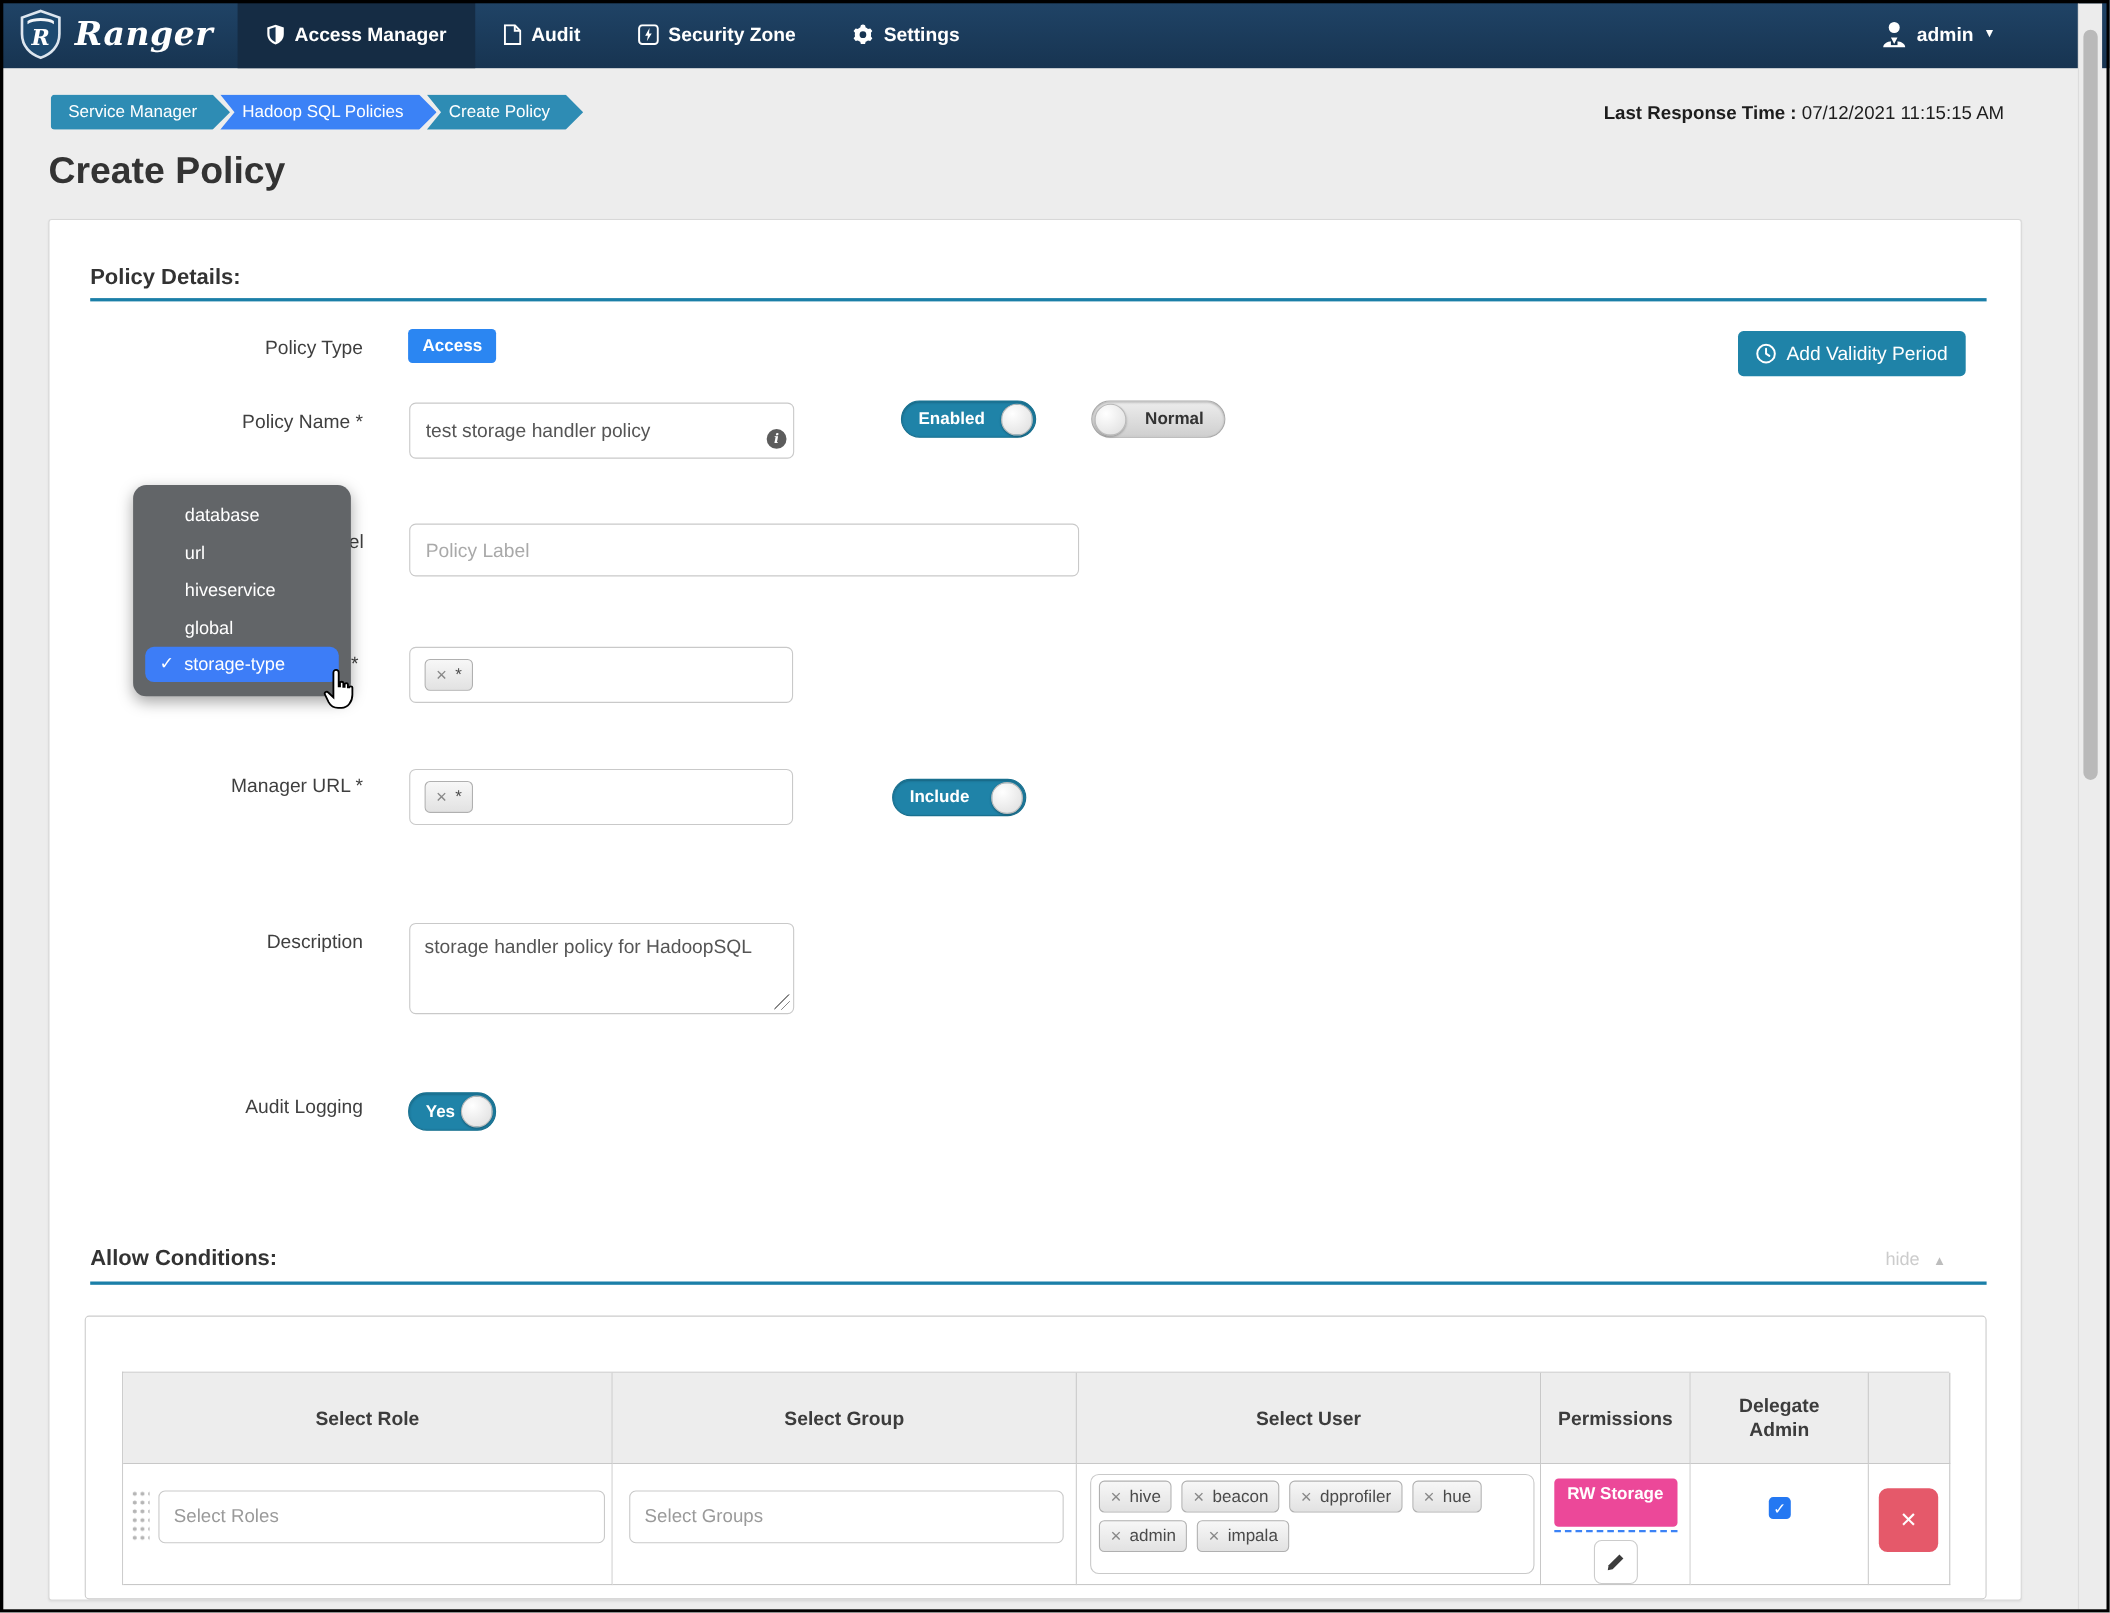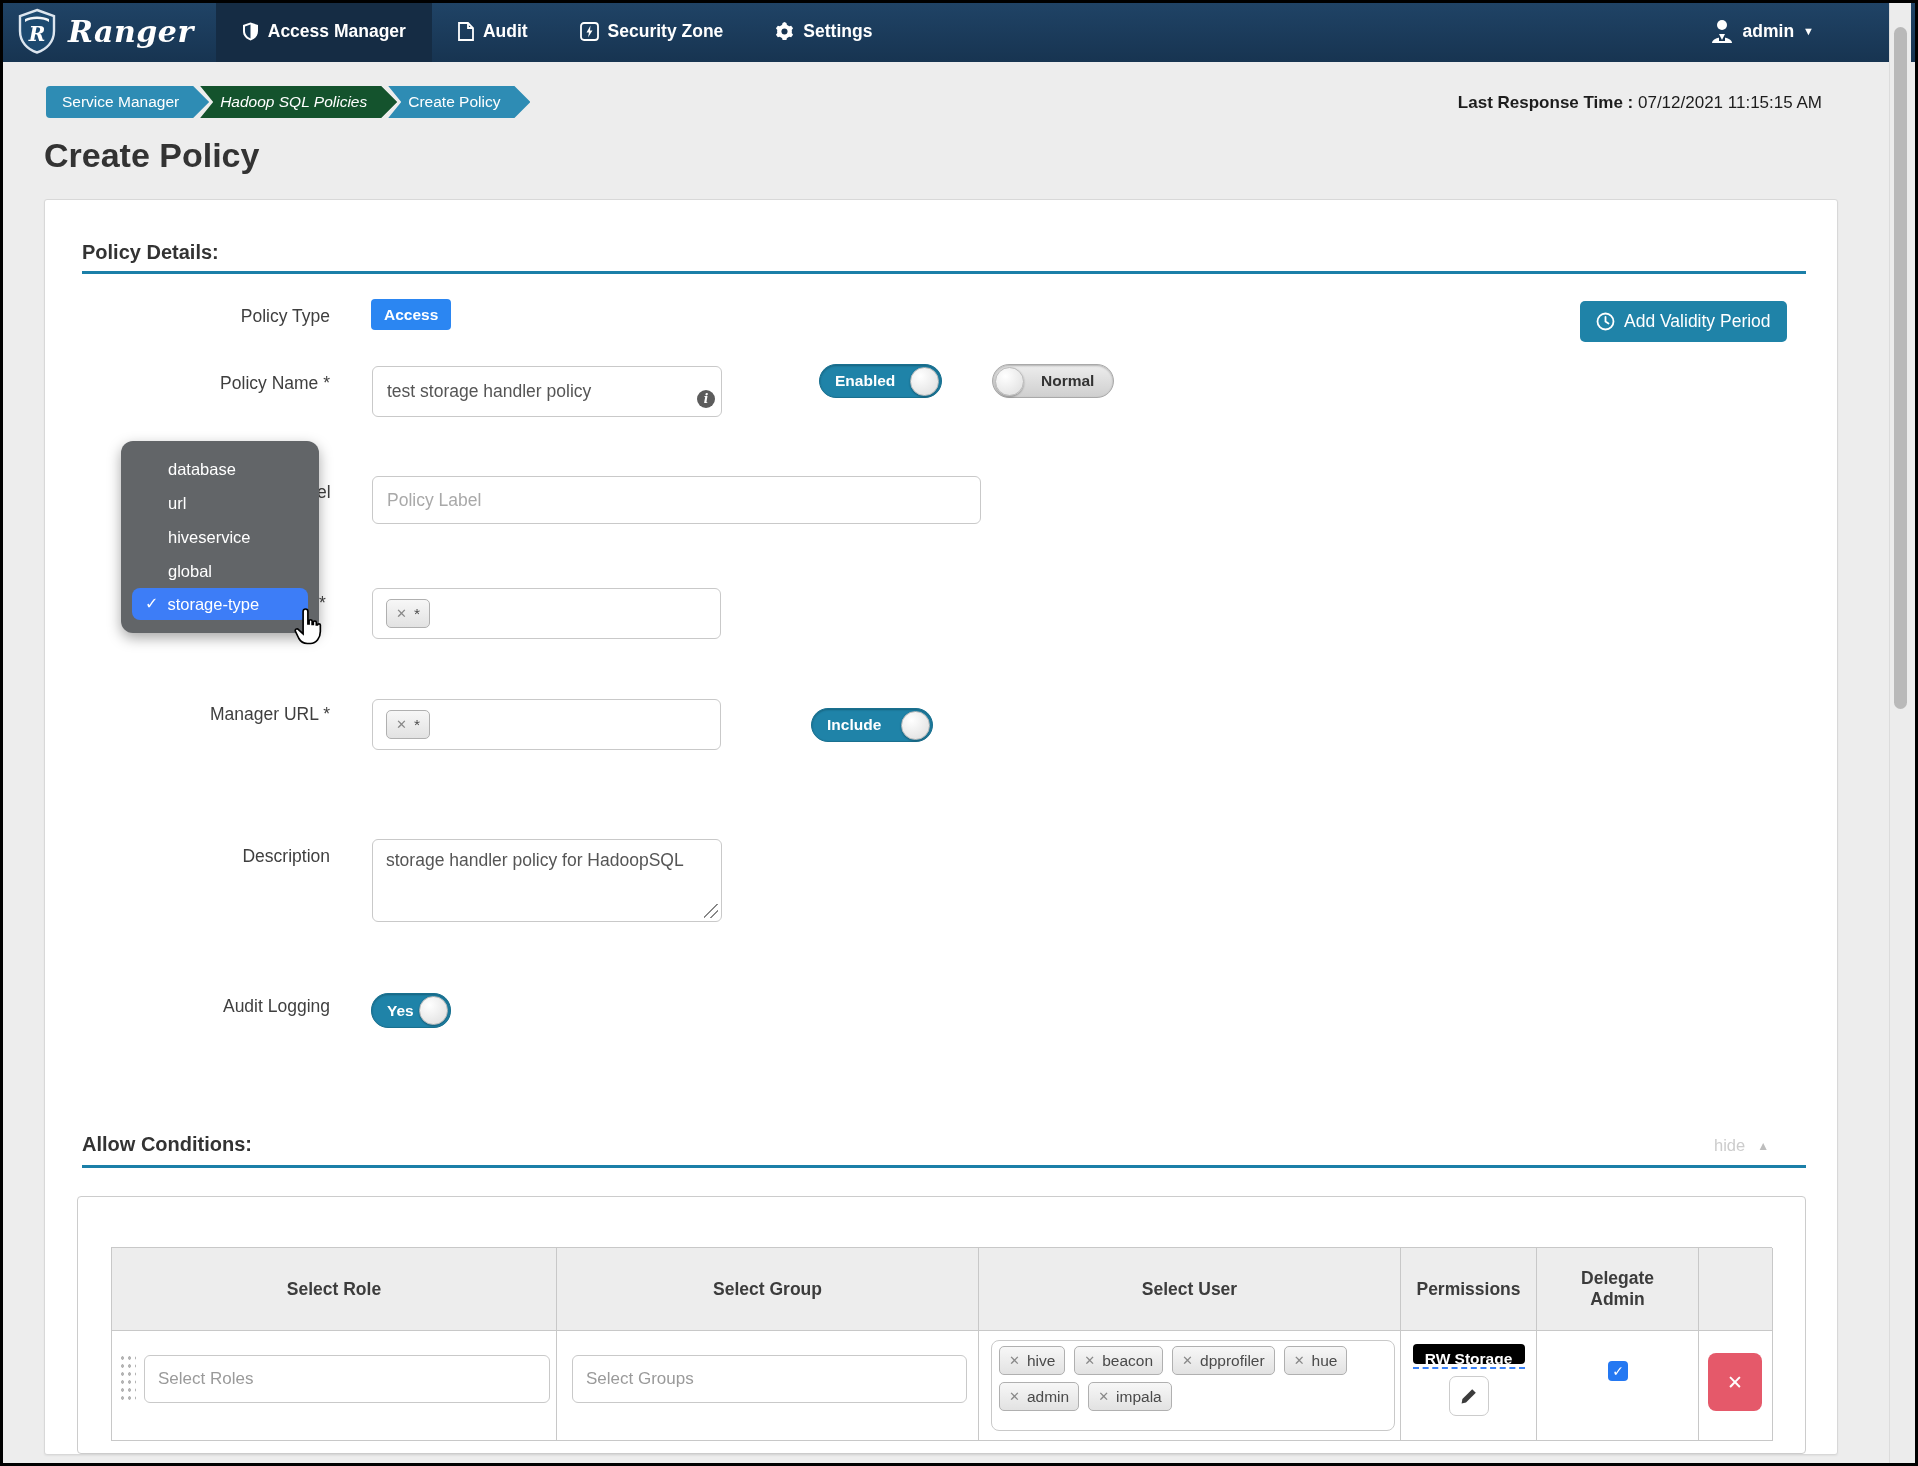--- a/index.html
+++ b/index.html
@@ -16,21 +16,21 @@
   .nav-item { display:flex; align-items:center; gap:9px; padding:0 26px; color:#fff; font-size:17.5px; font-weight:bold; cursor:pointer;justify-content:space-between; }
   .nav-item.active { background:#152c44; }
   .nav-user { position:absolute; right:104px; top:0; height:62px; display:flex; align-items:center; gap:9px; color:#fff; font-size:17.5px; font-weight:bold; cursor:pointer; }
   .caret { font-size:11px; color:#fff; }
 
   
   .crumbs { position:absolute; left:46px; top:86px; display:flex; }
   .crumb { height:32px; line-height:32px; color:#fff; font-size:15.5px; padding:0 30px 0 20px; clip-path:polygon(0 0, calc(100% - 16px) 0, 100% 50%, calc(100% - 16px) 100%, 0 100%, 13px 50%); margin-left:-9px; }
   .crumb.first { clip-path:polygon(0 0, calc(100% - 16px) 0, 100% 50%, calc(100% - 16px) 100%, 0 100%); border-radius:4px 0 0 4px; margin-left:0; padding-left:16px; }
   .crumb.c-light { background:#2e8cb4; }
-  .crumb.c-dark { background:#14532d;font-style:italic; }
+  .crumb.c-dark { background:#3b82f6; }
 
   .last-response { position:absolute; top:93px; right:96px; font-size:17px; color:#1d1d1d; }
   .last-response b { font-weight:bold; }
 
   .page-title { position:absolute; left:44px; top:136px; font-size:34px; font-weight:bold; color:#333; }
 
   
   .panel { position:absolute; left:44px; top:199px; width:1794px; height:1256px; background:#fff; border:1px solid #d8d8d8; border-radius:3px; box-shadow:0 1px 2px rgba(0,0,0,.06); }
   .section-title { position:absolute; font-size:20px; font-weight:bold; color:#333; }
   .section-rule { position:absolute; height:3px; background:#1b7fa8; }
@@ -73,21 +73,21 @@
   .inner-panel { position:absolute; left:77px; top:1196px; width:1729px; height:258px; border:1px solid #ccc; border-radius:4px; background:#fff; }
 
   
   .ptable { position:absolute; left:111px; top:1247px; width:1661px; display:grid; grid-template-columns:445px 422px 422px 136px 162px 74px; border-top:1px solid #c8c8c8; border-left:1px solid #c8c8c8; }
   .th { background:#ededed; border-right:1px solid #c8c8c8; border-bottom:1px solid #c8c8c8; height:83px; display:flex; align-items:center; justify-content:center; text-align:center; font-weight:bold; font-size:17.5px; color:#3c3c3c; padding:0 20px; }
   .td { position:relative; background:#fff; border-right:1px solid #c8c8c8; border-bottom:1px solid #c8c8c8; height:110px; }
   .drag-handle { position:absolute; left:7px; top:23px; width:17px; height:48px; background-image:radial-gradient(#b5b5b5 1.5px, transparent 1.7px); background-size:7px 8px; }
   .row-input { position:absolute; top:24px; height:48px; border:1px solid #c9c9c9; border-radius:6px; font-size:17px; color:#555; padding:0 13px; font-family:"Liberation Sans","DejaVu Sans",sans-serif; }
   .row-input::placeholder { color:#9a9a9a; }
   .users-box { position:absolute; left:12px; top:9px; width:404px; height:91px; border:1px solid #c9c9c9; border-radius:8px; padding:5px 7px; display:flex; flex-wrap:wrap; align-content:flex-start; gap:7px 9px; }
-  .perm-badge { display:block; margin:13px auto 0; width:112px; height:20px; line-height:30px; text-align:center; background:#000000; color:#fff; font-weight:bold; font-size:15.5px; border-radius:4px; }
+  .perm-badge { display:block; margin:13px auto 0; width:112px; height:44px; line-height:30px; text-align:center; background:#ec4899; color:#fff; font-weight:bold; font-size:15.5px; border-radius:4px; }
   .perm-dash { width:112px; margin:3px auto 0; border-bottom:2px dashed #3b82f6; }
   .edit-btn { display:flex; margin:7px auto 0; width:40px; height:40px; border:1px solid #ccc; border-radius:7px; background:#fff; align-items:center; justify-content:center; cursor:pointer; }
   .cbox { position:absolute; left:71px; top:30px; width:20px; height:20px; background:#2478f2; border-radius:4px; color:#fff; font-size:14px; font-weight:bold; text-align:center; line-height:20px; cursor:pointer; }
   .del-btn { position:absolute; left:9px; top:22px; width:54px; height:58px; background:#e5596a; border-radius:8px; color:#fff; font-weight:bold; font-size:19px; display:flex; align-items:center; justify-content:center; cursor:pointer; }
 
   
   .sbar-track { position:absolute; left:1889px; top:3px; width:22px; height:1460px; background:#ececec; border-left:1px solid #dcdcdc; z-index:110; }
   .sbar-thumb { position:absolute; left:4px; top:24px; width:13px; height:682px; background:#b9b9b9; border-radius:7px; }
 
   .cursor { position:absolute; left:292px; top:606px; z-index:60; }

